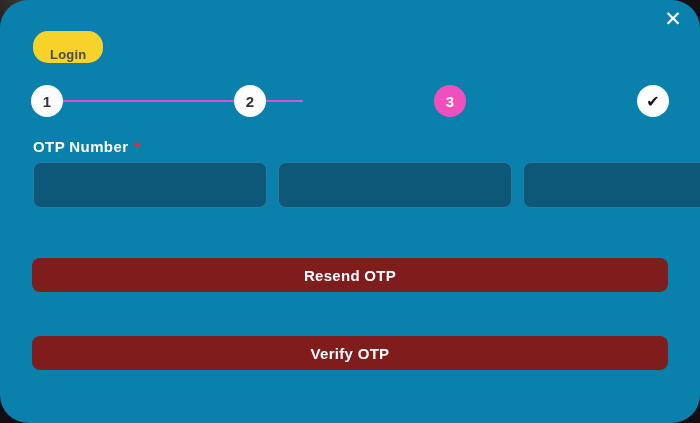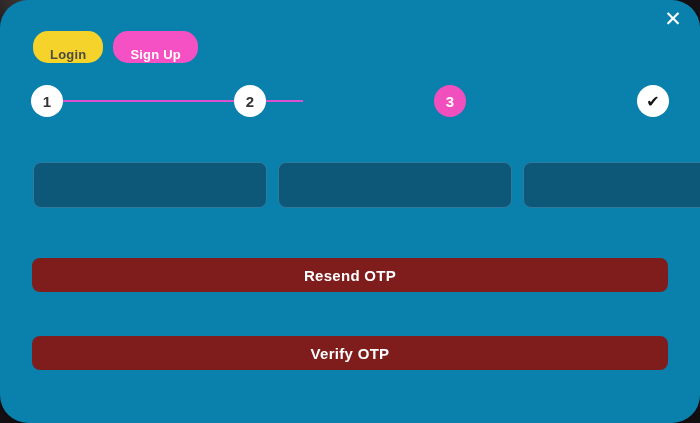--- a/index.html
+++ b/index.html
@@ -129,34 +129,36 @@
 </head>
 <body>
 
 <div class="overlay">
   <div class="modal">
 
     <button class="close">✕</button>
 
     <div class="tabs">
       <button class="tab login">Login</button>
-      <button class="tab signup">Sign Up</button>
     </div>
 
     <div class="stepper">
       <div class="step s1">1</div>
       <div class="connector c1"></div>
       <div class="step s2">2</div>
       <div class="connector c2"></div>
       <div class="step s3">3</div>
       <div class="step s4">
         <span class="check">✔</span>
       </div>
     </div>
 
+    <div class="otp-label-row">
+      <span>OTP Number</span><span class="req">*</span>
+    </div>
 
     <div class="otp-row">
       <input class="otp-box" maxlength="1" value="" style="">
       <input class="otp-box" maxlength="1" value="" style="">
       <input class="otp-box" maxlength="1" value="" style="">
 
     </div>
 
     <button class="action resend">Resend OTP</button>
     <button class="action verify">Verify OTP</button>

